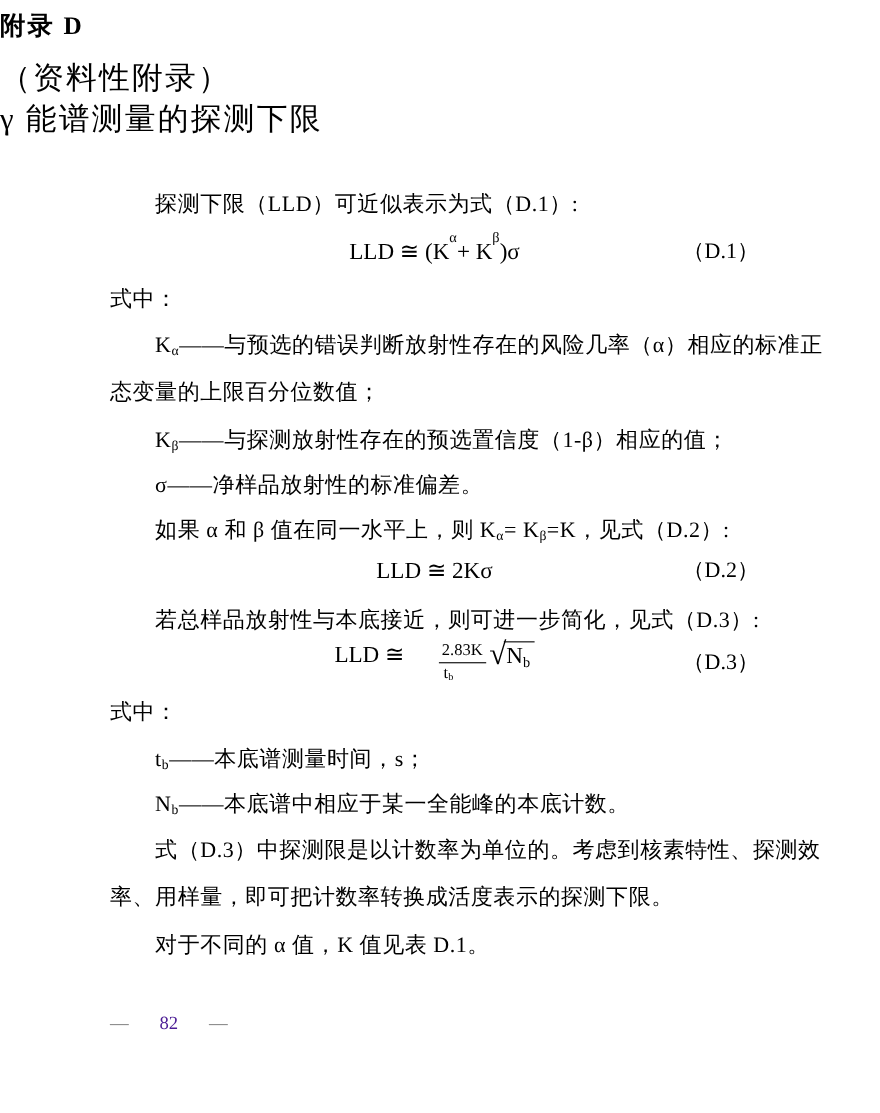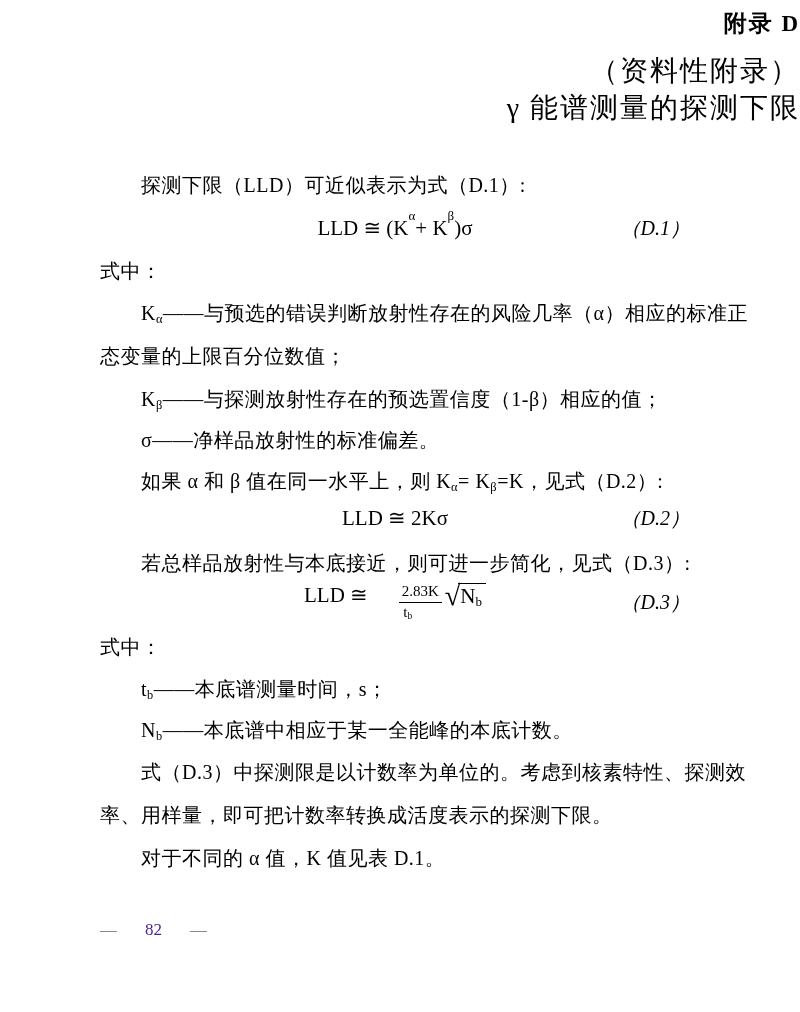--- a/index.html
+++ b/index.html
@@ -9,21 +9,21 @@
     height:1012px;
     background:#ffffff;
     font-family:"Liberation Serif","DejaVu Serif",serif;
     color:#000;
     overflow:hidden;
     border-bottom:2px solid #e9e9e9;
   }
   .center-line {
     position:absolute;
     left:0; width:100%;
-    text-align:right;
+    text-align:left;
     white-space:nowrap;
   }
   .doc-title { font-size:23px; font-weight:bold; letter-spacing:2px; }
   .doc-sub   { font-size:28px; letter-spacing:2px; }
   .line {
     position:absolute;
     font-size:20px;
     white-space:nowrap;
     letter-spacing:0.5px;
   }
@@ -49,21 +49,20 @@
     align-items:flex-start;
     white-space:nowrap;
   }
   .eqlabel {
     position:absolute;
     right:0;
     top:50%;
     transform:translateY(-50%);
     font-size:20px;
     white-space:nowrap;
-    font-style:italic;
   }
   .frac {
     display:inline-block;
     text-align:center;
     vertical-align:middle;
     font-size:15px;
     margin:0 3px 0 6px;
     line-height:1.15;
   }
   .frac .num {

